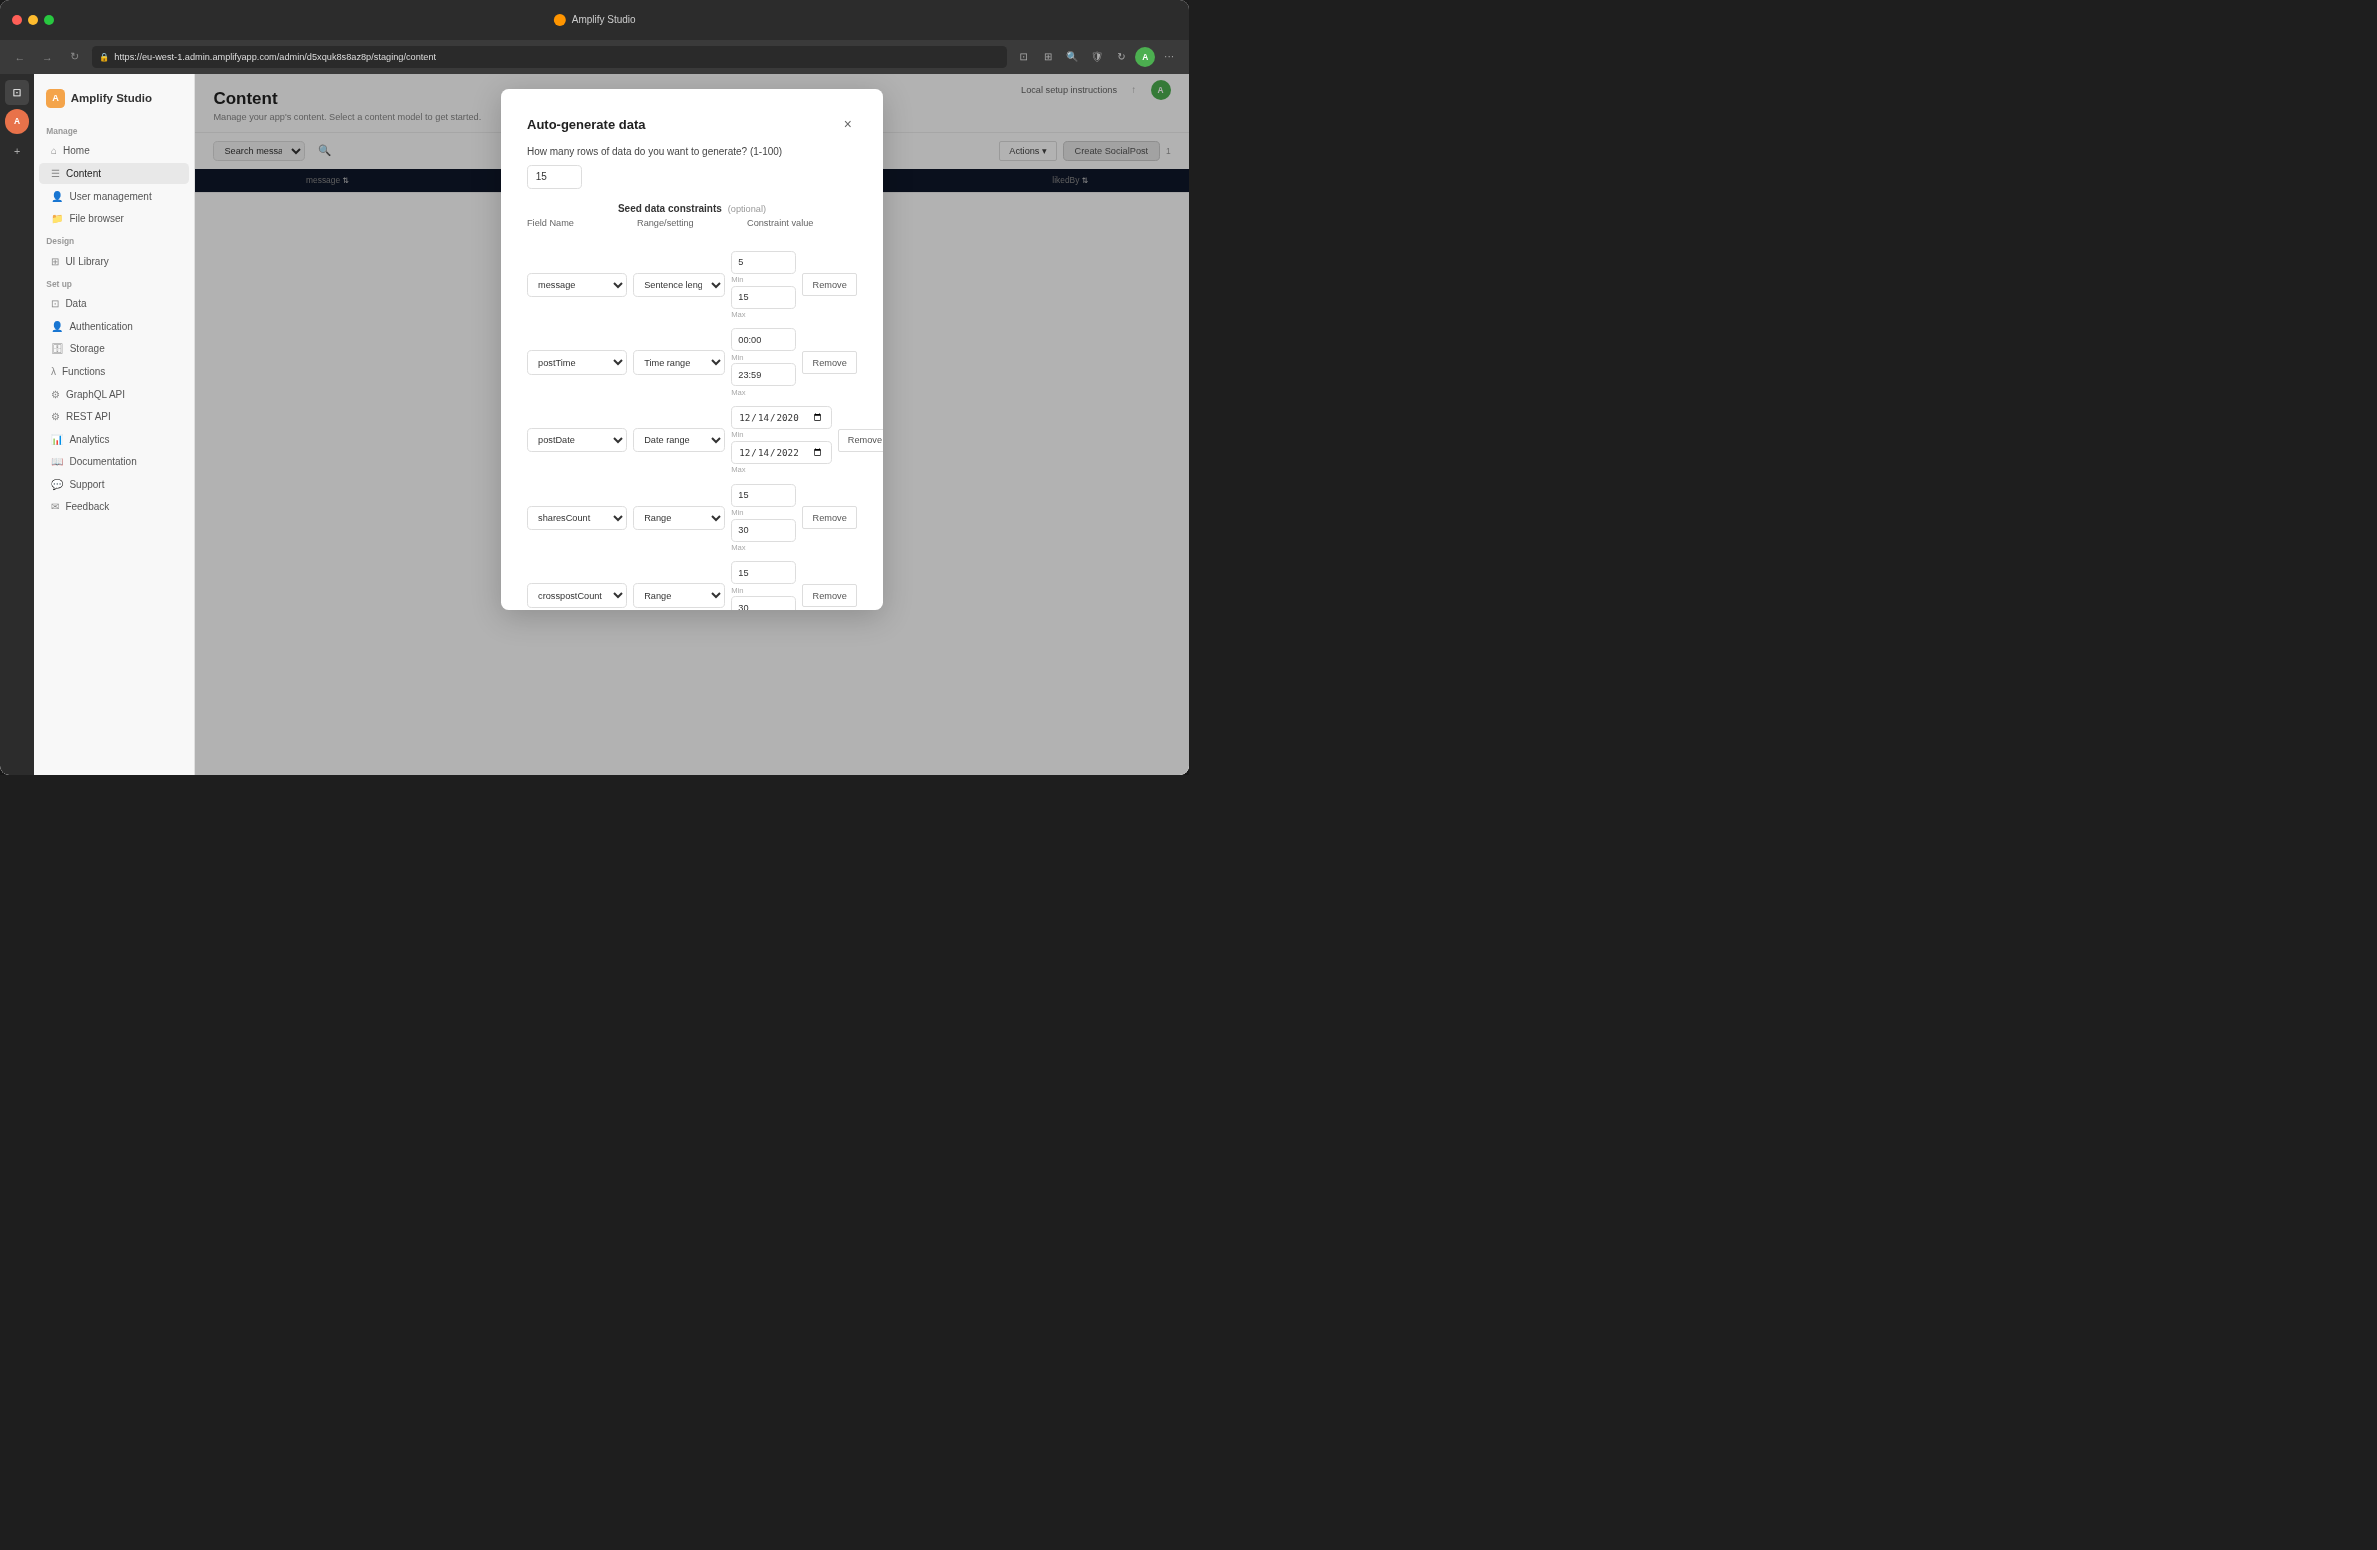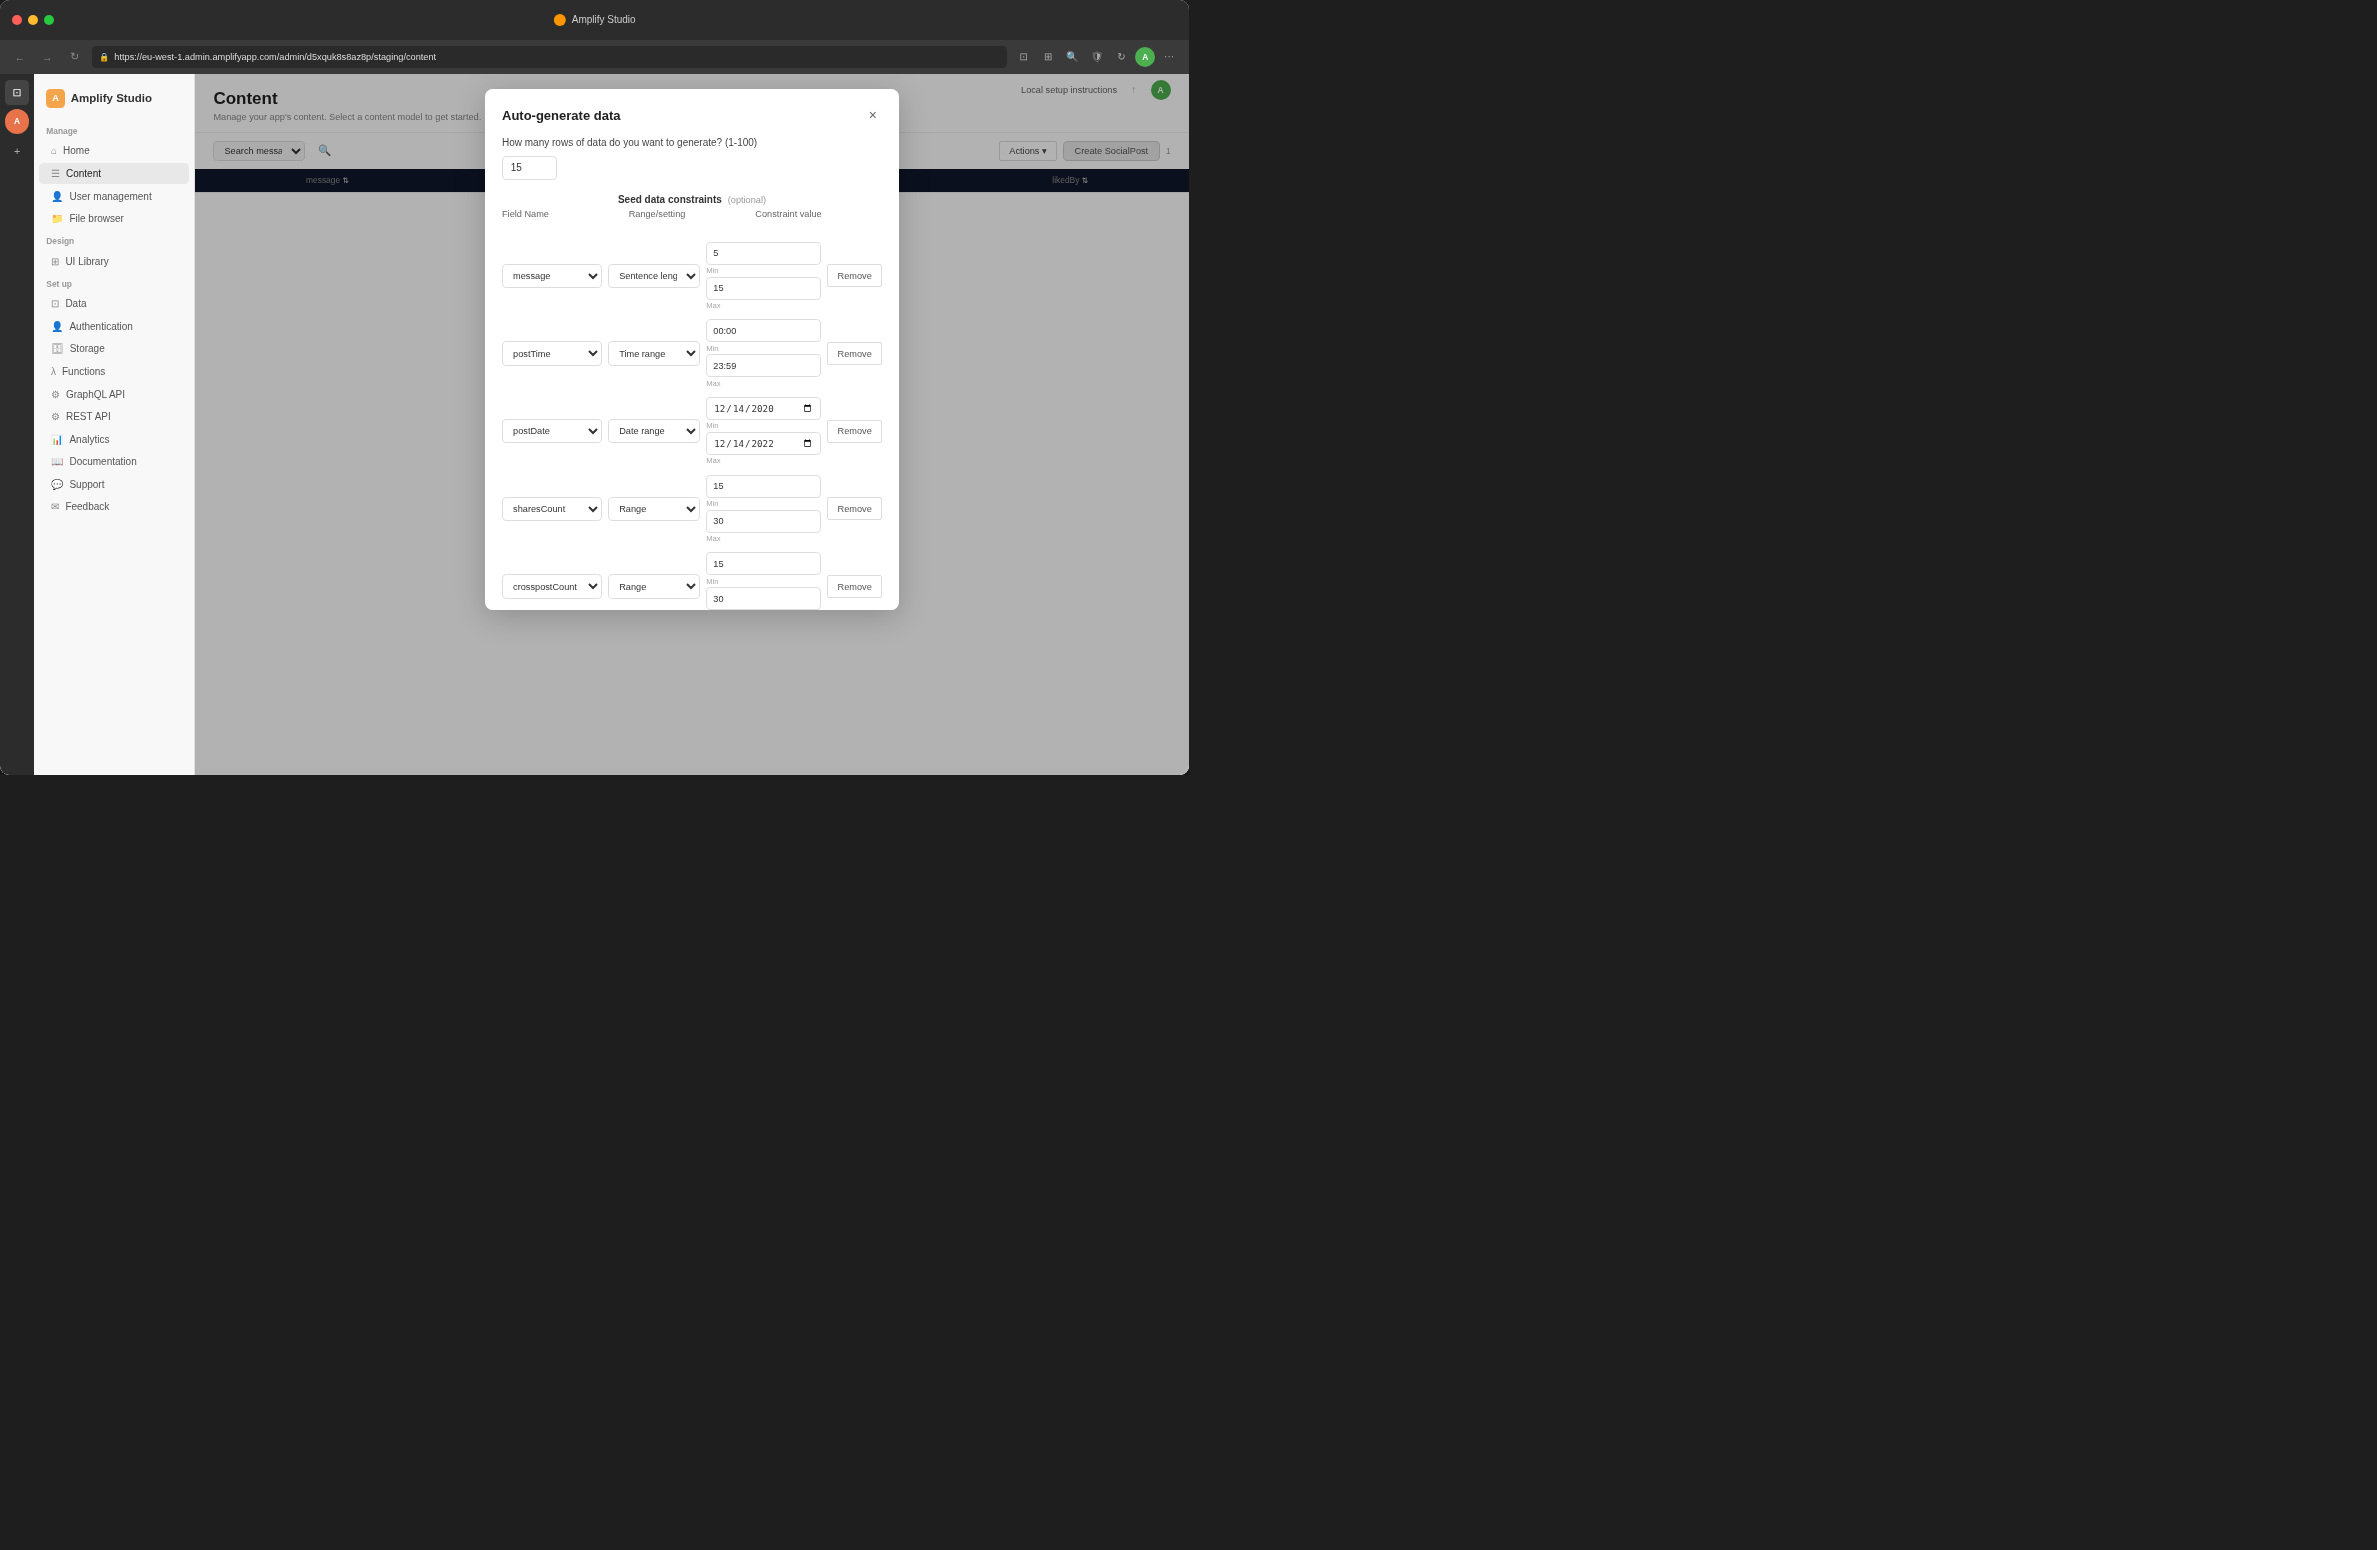--- a/index.html
+++ b/index.html
@@ -257,24 +257,24 @@
       justify-content: center;
       padding-top: 15.3px;
       z-index: 100;
     }
 
     
     .modal {
       background: white;
       border-radius: 7.7px;
       box-shadow: 0 6.1px 31px rgba(0,0,0,0.2);
-      width: 414px;
+      width: 382px;
       max-height: 521px;
       overflow-y: auto;
-      padding: 17px;
+      padding: 26px;
     }
     .modal-header {
       display: flex;
       align-items: center;
       justify-content: space-between;
       margin-bottom: 12.3px;
     }
     .modal-title {
       font-size: 13px;
       font-weight: 600;

